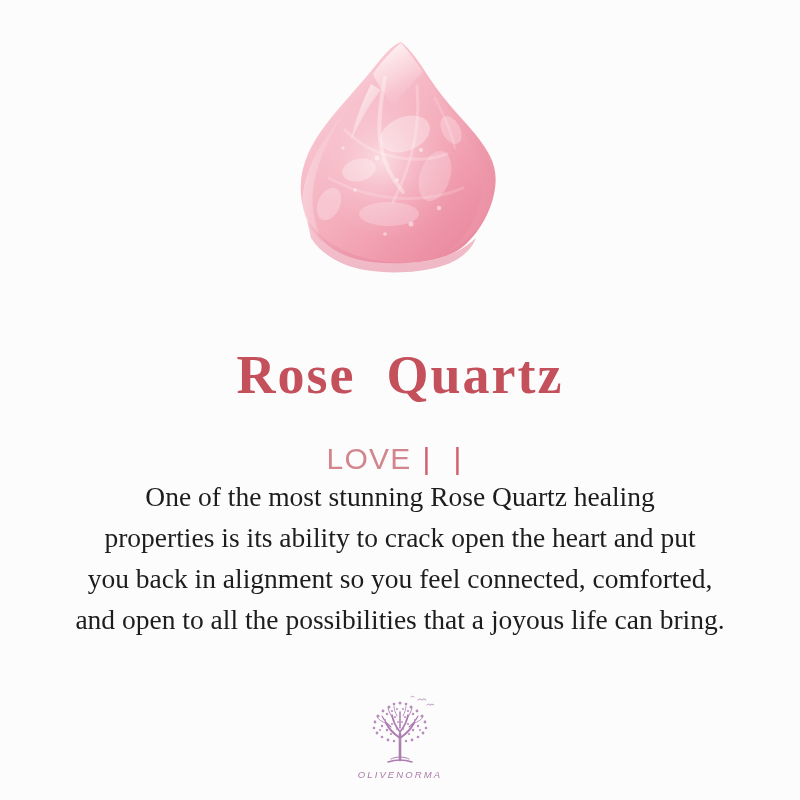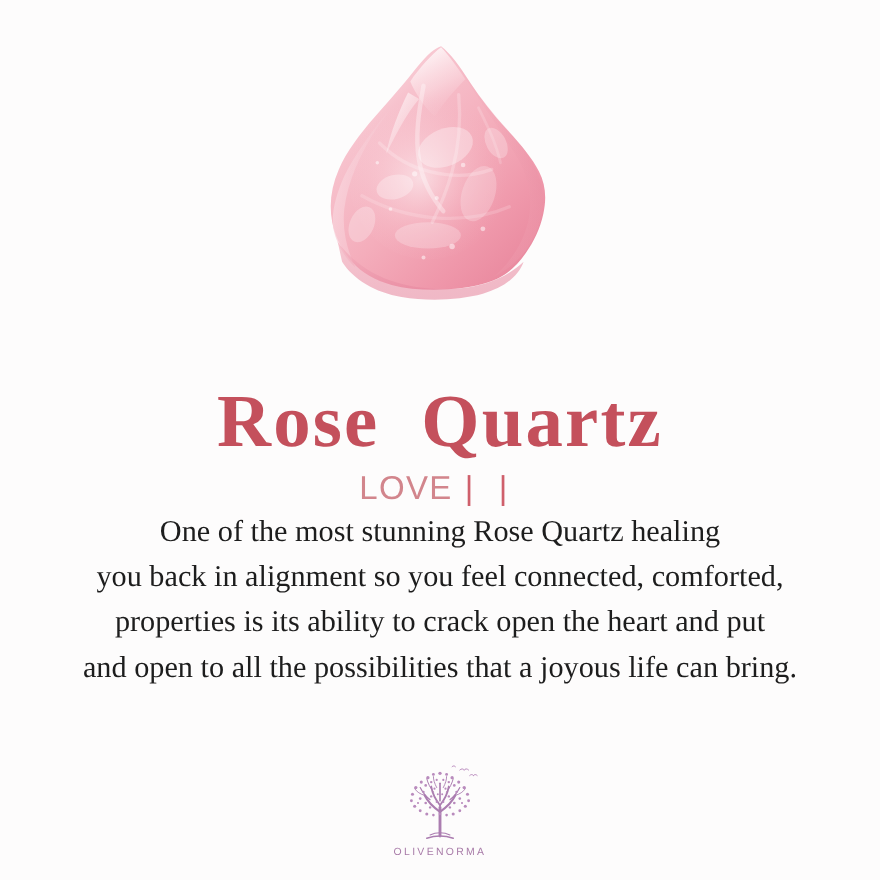--- a/index.html
+++ b/index.html
@@ -36,33 +36,33 @@
   .crystal-svg {
     display: block;
     width: 230px;
     height: 240px;
     margin-bottom: 22px;
   }
 
   
   .title {
     font-family: "Liberation Serif", "DejaVu Serif", serif;
-    font-size: 68px;
+    font-size: 54px;
     font-weight: 700;
     color: #c4505c;
     letter-spacing: 2px;
     line-height: 1;
     margin-top: 48px;
     text-align: center;
     white-space: pre;
   }
 
   
   .subtitle {
-    margin-top: 12px;
+    margin-top: 40px;
     font-family: "Liberation Sans", sans-serif;
     font-size: 30px;
     font-weight: 300;
     letter-spacing: 1.2px;
     color: #d98a90;
     text-align: center;
     display: flex;
     align-items: center;
     justify-content: center;
     gap: 0;
@@ -105,20 +105,21 @@
     width: 78px;
     height: 72px;
   }
   .logo-text {
     margin-top: 3px;
     font-family: "Liberation Sans", sans-serif;
     font-size: 9.5px;
     letter-spacing: 2.1px;
     color: #a87ba8;
     font-weight: 400;
+    font-style: italic;
   }
 </style>
 </head>
 <body>
 
 <div class="card">
 
   <div class="crystal-wrap">
     <svg class="crystal-svg" viewBox="0 0 230 240" aria-hidden="true">
       <defs>
@@ -227,22 +228,22 @@
   <div class="title">Rose  Quartz</div>
 
   <div class="subtitle">
     <span class="seg">LOVE</span>
     <span class="sep">|</span>
     <span class="sep">|</span>
   </div>
 
   <div class="body-copy">
     <span class="line">One of the most stunning Rose Quartz healing</span>
+    <span class="line">properties is its ability to crack open the heart and put</span>
     <span class="line">you back in alignment so you feel connected, comforted,</span>
-    <span class="line">properties is its ability to crack open the heart and put</span>
     <span class="line">and open to all the possibilities that a joyous life can bring.</span>
   </div>
 
   <div class="logo">
     <svg class="logo-mark" viewBox="0 0 78 72" aria-hidden="true">
       <g stroke="#ab7db0" fill="none" stroke-linecap="round">
 
         <path d="M39 66 L39 40" stroke-width="2.6"></path>
 
         <path d="M39 66 C34 66 30 67 27 68" stroke-width="1.4"></path>

